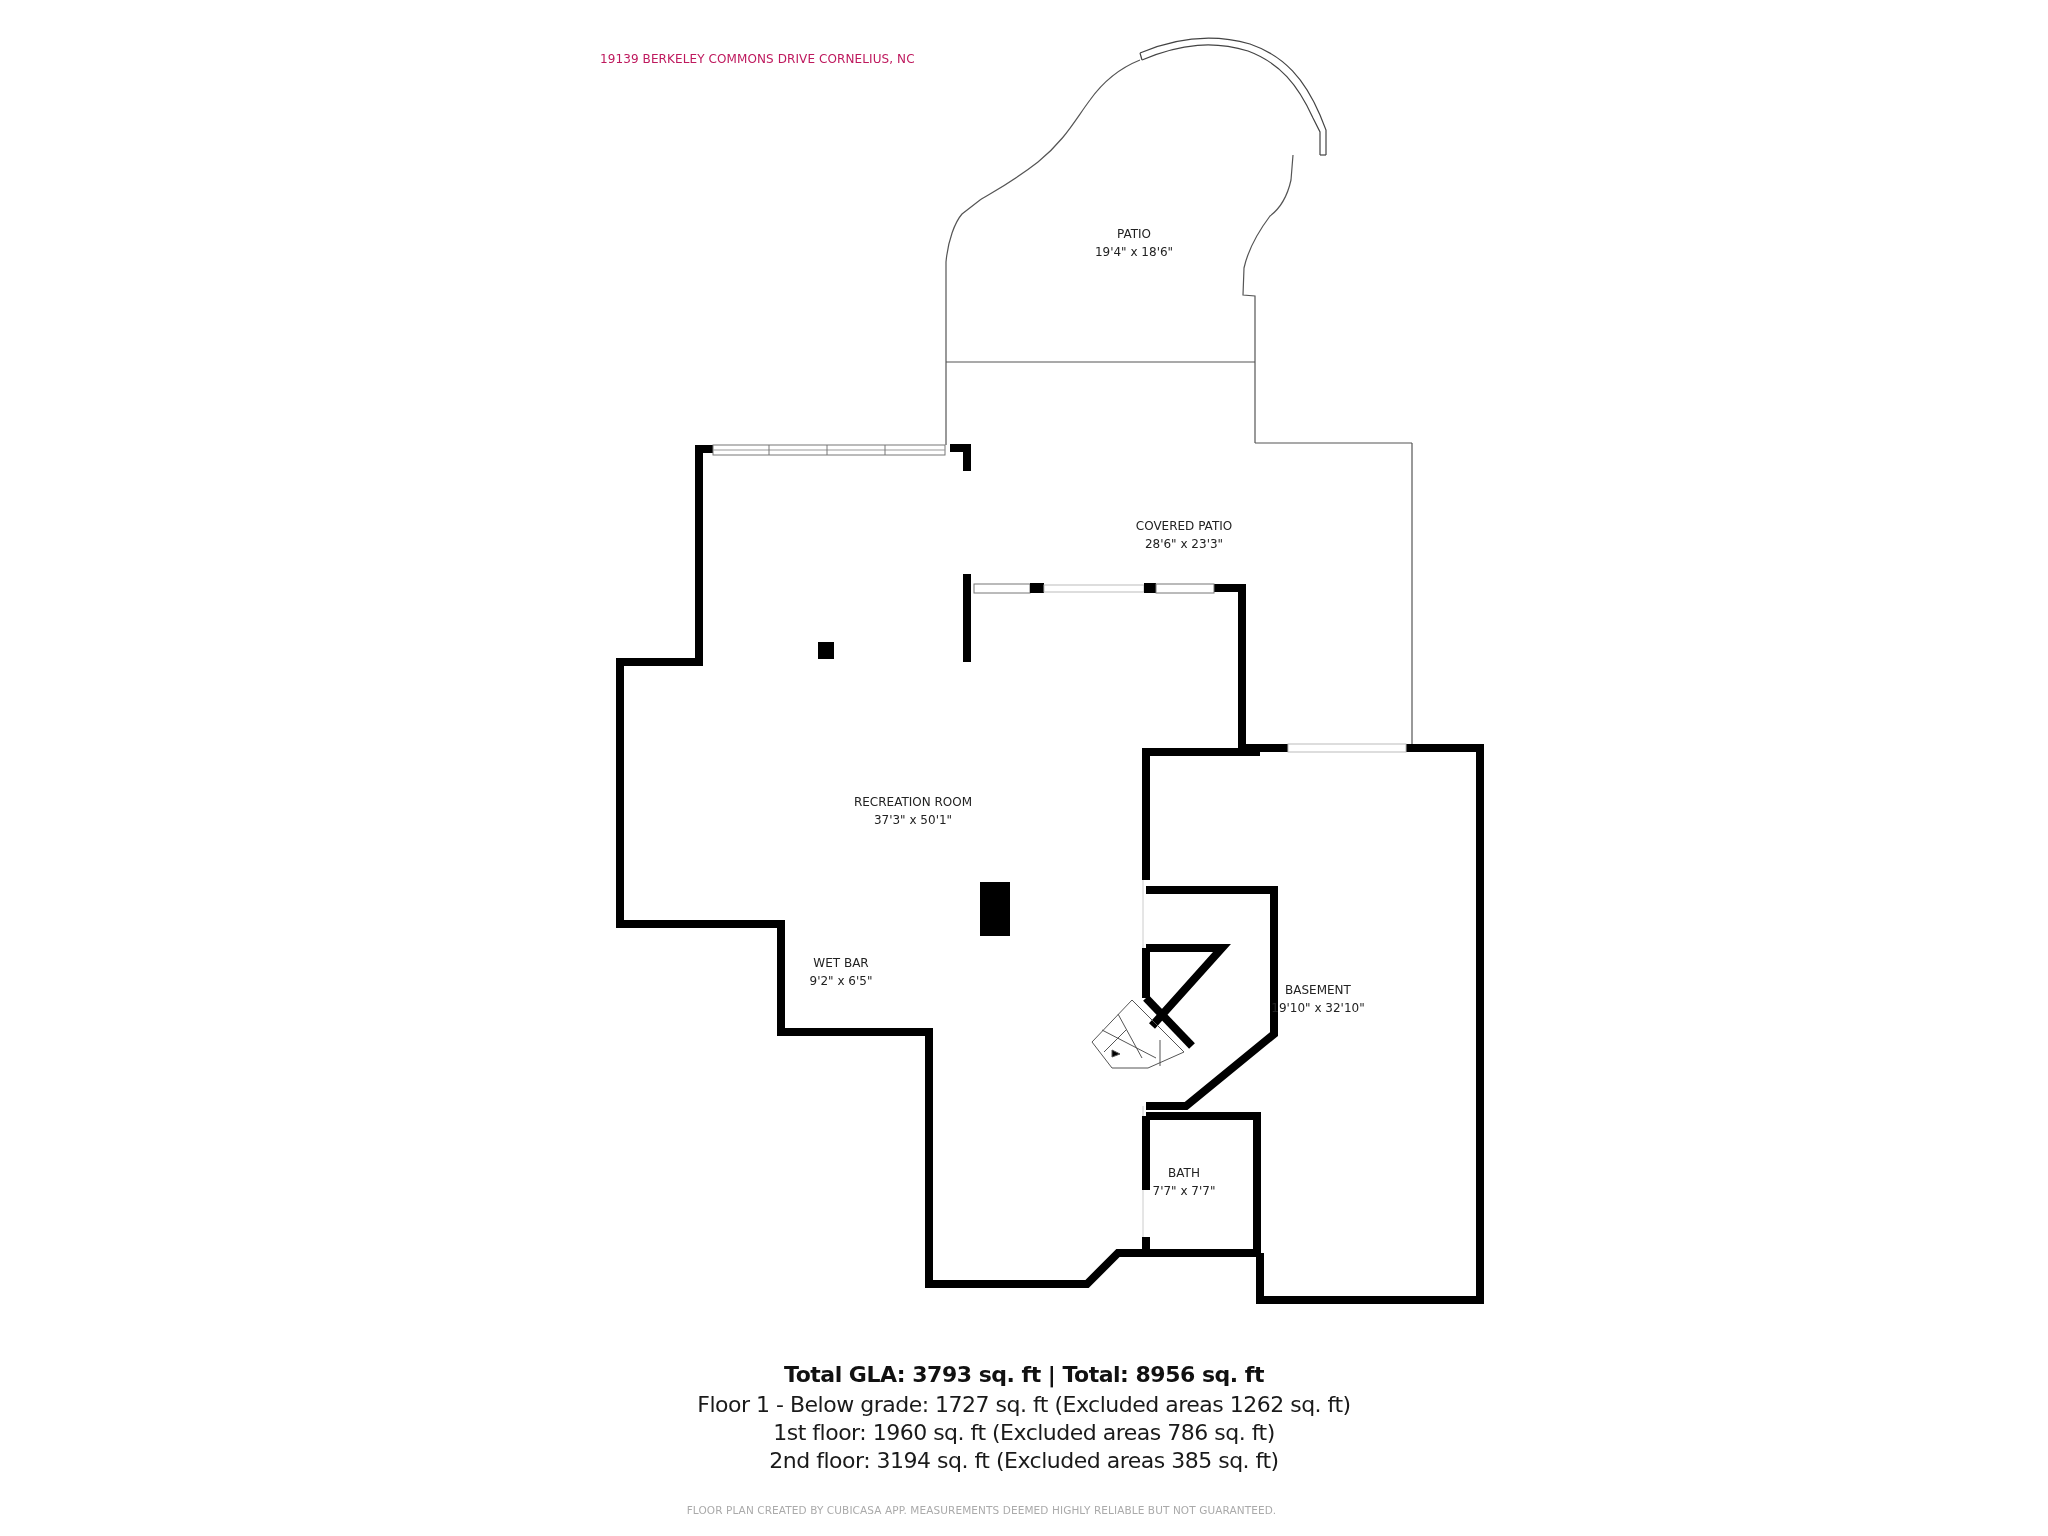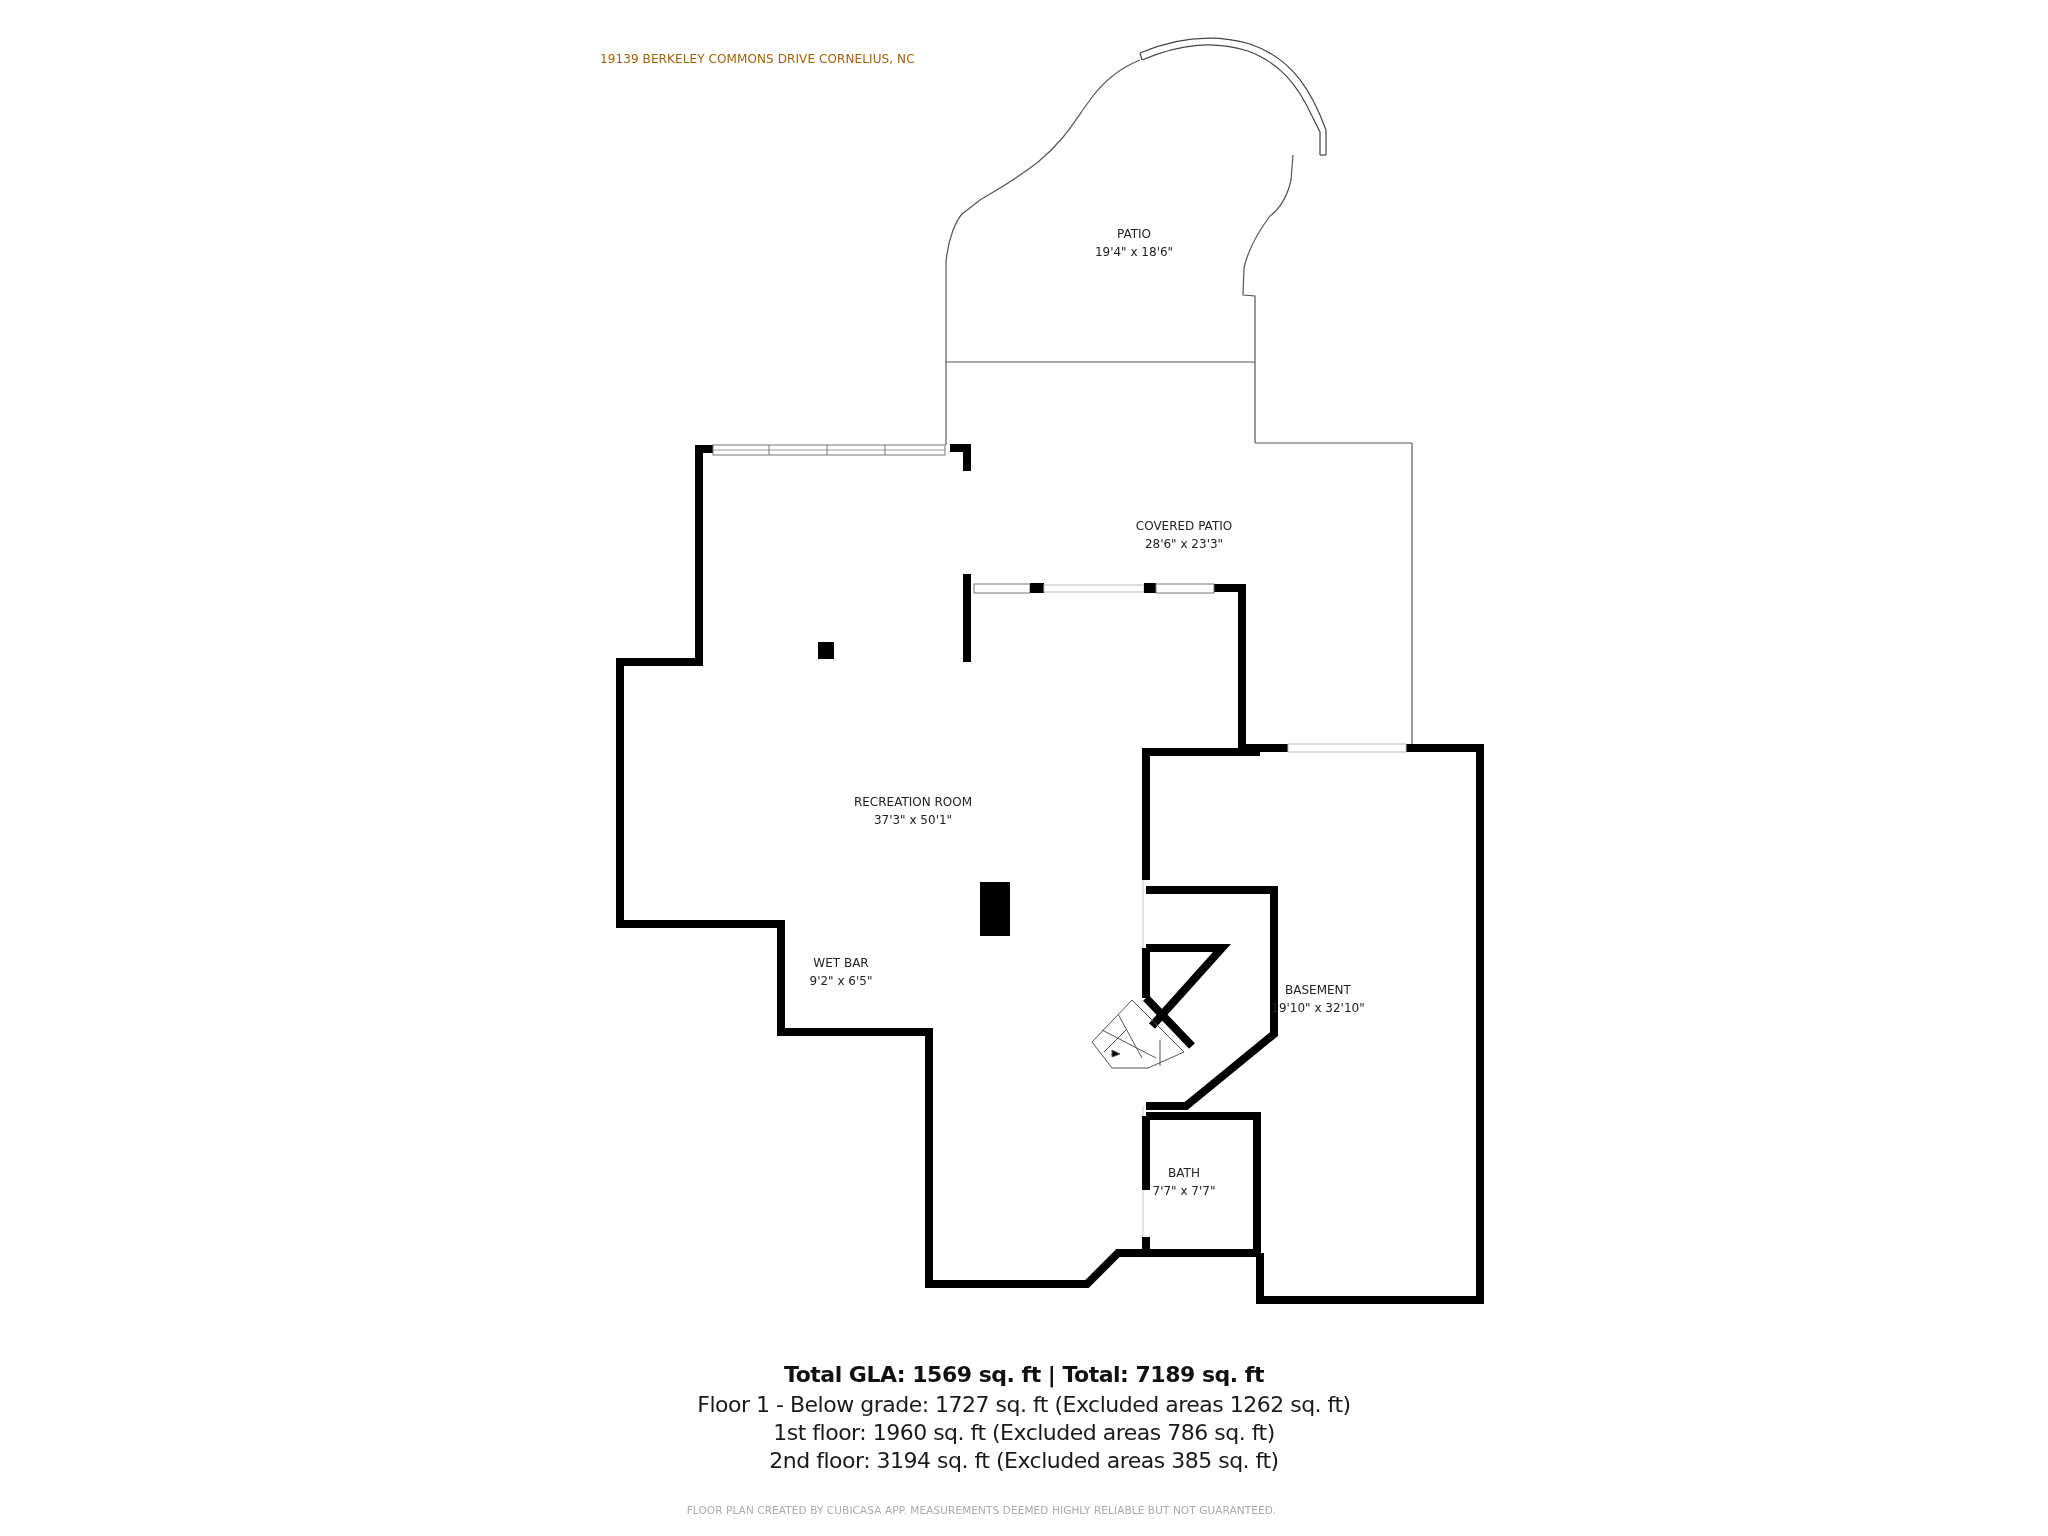--- a/index.html
+++ b/index.html
@@ -1,17 +1,17 @@
 <!DOCTYPE html>
 <html><head>
   <meta charset="utf-8">
   <style>
     html, body { margin: 0; padding: 0; background: #ffffff; }
     body { width: 2048px; height: 1536px; position: relative; overflow: hidden; font-family: "DejaVu Sans", "Liberation Sans", sans-serif; color: #1a1a1a; }
-    .address { position: absolute; left: 600px; top: 52px; font-size: 12px; color: #a16207; letter-spacing: 0.1px; }
+    .address { position: absolute; left: 600px; top: 52px; font-size: 12px; color: #be185d; letter-spacing: 0.1px; }
     svg.plan { position: absolute; left: 0; top: 0; }
     .room-label { font-family: "DejaVu Sans", "Liberation Sans", sans-serif; font-size: 12px; fill: #222; text-anchor: middle; }
     .summary { position: absolute; left: 0; width: 2048px; text-align: center; font-family: "DejaVu Sans", "Liberation Sans", sans-serif; }
     .summary .total { top: 1362px; font-size: 22px; font-weight: bold; color: #111; position: absolute; width: 100%; letter-spacing: -0.5px; }
     .summary .floor { position: absolute; width: 100%; font-size: 22px; color: #1a1a1a; letter-spacing: -0.5px; }
     .disclaimer { position: absolute; left: 0; width: 1963px; top: 1504px; text-align: center; font-size: 10.5px; color: #aaaaaa; letter-spacing: 0.1px; }
   </style>
 </head>
 <body>
 
@@ -109,19 +109,19 @@
   <text class="room-label" x="841" y="985">9'2" x 6'5"</text>
 
   <text class="room-label" x="1318" y="994">BASEMENT</text>
   <text class="room-label" x="1318" y="1012">19'10" x 32'10"</text>
 
   <text class="room-label" x="1184" y="1177">BATH</text>
   <text class="room-label" x="1184" y="1195">7'7" x 7'7"</text>
 </svg>
 
 <div class="summary">
-  <div class="total">Total GLA: 1569 sq. ft | Total: 7189 sq. ft</div>
+  <div class="total">Total GLA: 3793 sq. ft | Total: 8956 sq. ft</div>
   <div class="floor" style="top:1392px">Floor 1 - Below grade: 1727 sq. ft (Excluded areas 1262 sq. ft)</div>
   <div class="floor" style="top:1420px">1st floor: 1960 sq. ft (Excluded areas 786 sq. ft)</div>
   <div class="floor" style="top:1448px">2nd floor: 3194 sq. ft (Excluded areas 385 sq. ft)</div>
 </div>
 
 <div class="disclaimer">FLOOR PLAN CREATED BY CUBICASA APP. MEASUREMENTS DEEMED HIGHLY RELIABLE BUT NOT GUARANTEED.</div>
 
 </body></html>

